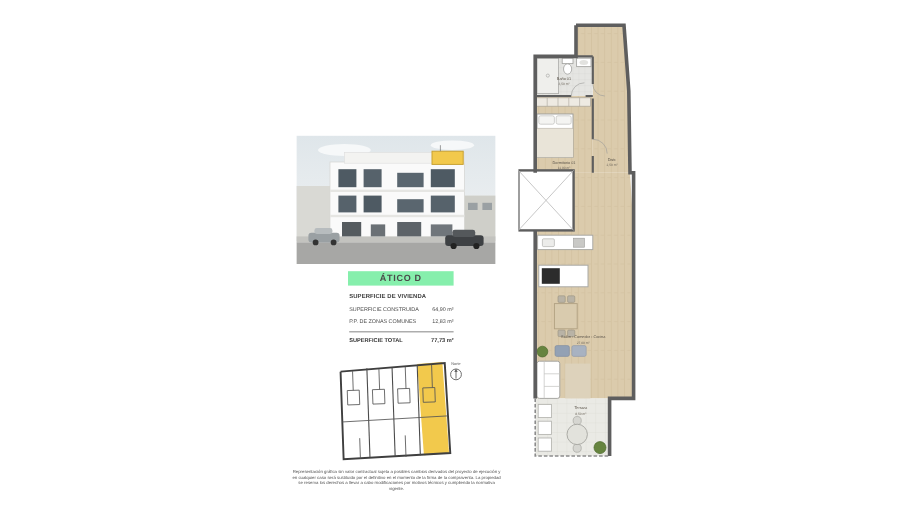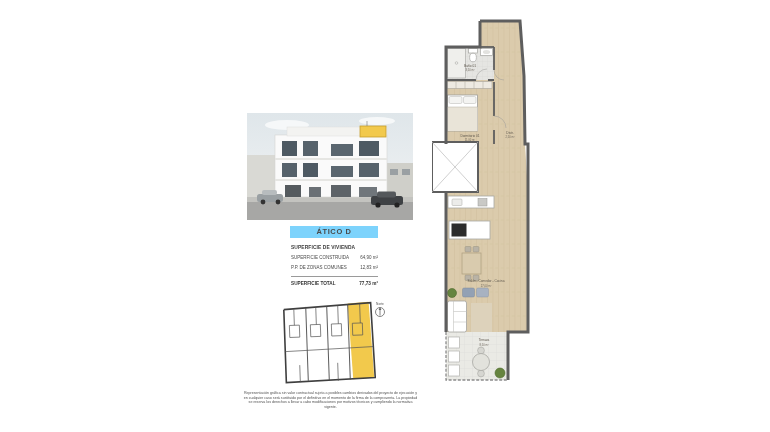--- a/index.html
+++ b/index.html
@@ -4,21 +4,21 @@
 <style>
   html,body{margin:0;padding:0;}
   body{
     width:770px;height:432px;position:relative;background:#ffffff;
     font-family:"Liberation Sans",sans-serif;overflow:hidden;
   }
   
   .render{position:absolute;left:247px;top:113px;width:166px;height:107px;}
   .banner{
     position:absolute;left:290px;top:226px;width:88px;height:12px;
-    background:#7dd3fc;color:#4a4a4a;font-weight:bold;font-size:7.5px;
+    background:#86efac;color:#4a4a4a;font-weight:bold;font-size:7.5px;
     letter-spacing:.6px;text-align:center;line-height:12.5px;
   }
   .areas{position:absolute;left:291px;top:245px;width:87px;color:#3c3c3c;}
   .areas .hdr{font-size:4.9px;font-weight:bold;margin-bottom:4.5px;letter-spacing:.1px;}
   .areas .row{display:flex;justify-content:space-between;font-size:4.5px;margin-bottom:5.5px;color:#4a4a4a;}
   .areas .rule{border:none;border-top:.6px solid #9a9a9a;margin:1px 0 4px 0;}
   .areas .total{display:flex;justify-content:space-between;font-size:4.7px;font-weight:bold;color:#333;}
   .keyplan{position:absolute;left:277px;top:298px;width:118px;height:90px;}
   .disclaimer{
     position:absolute;left:243px;top:391px;width:175px;

